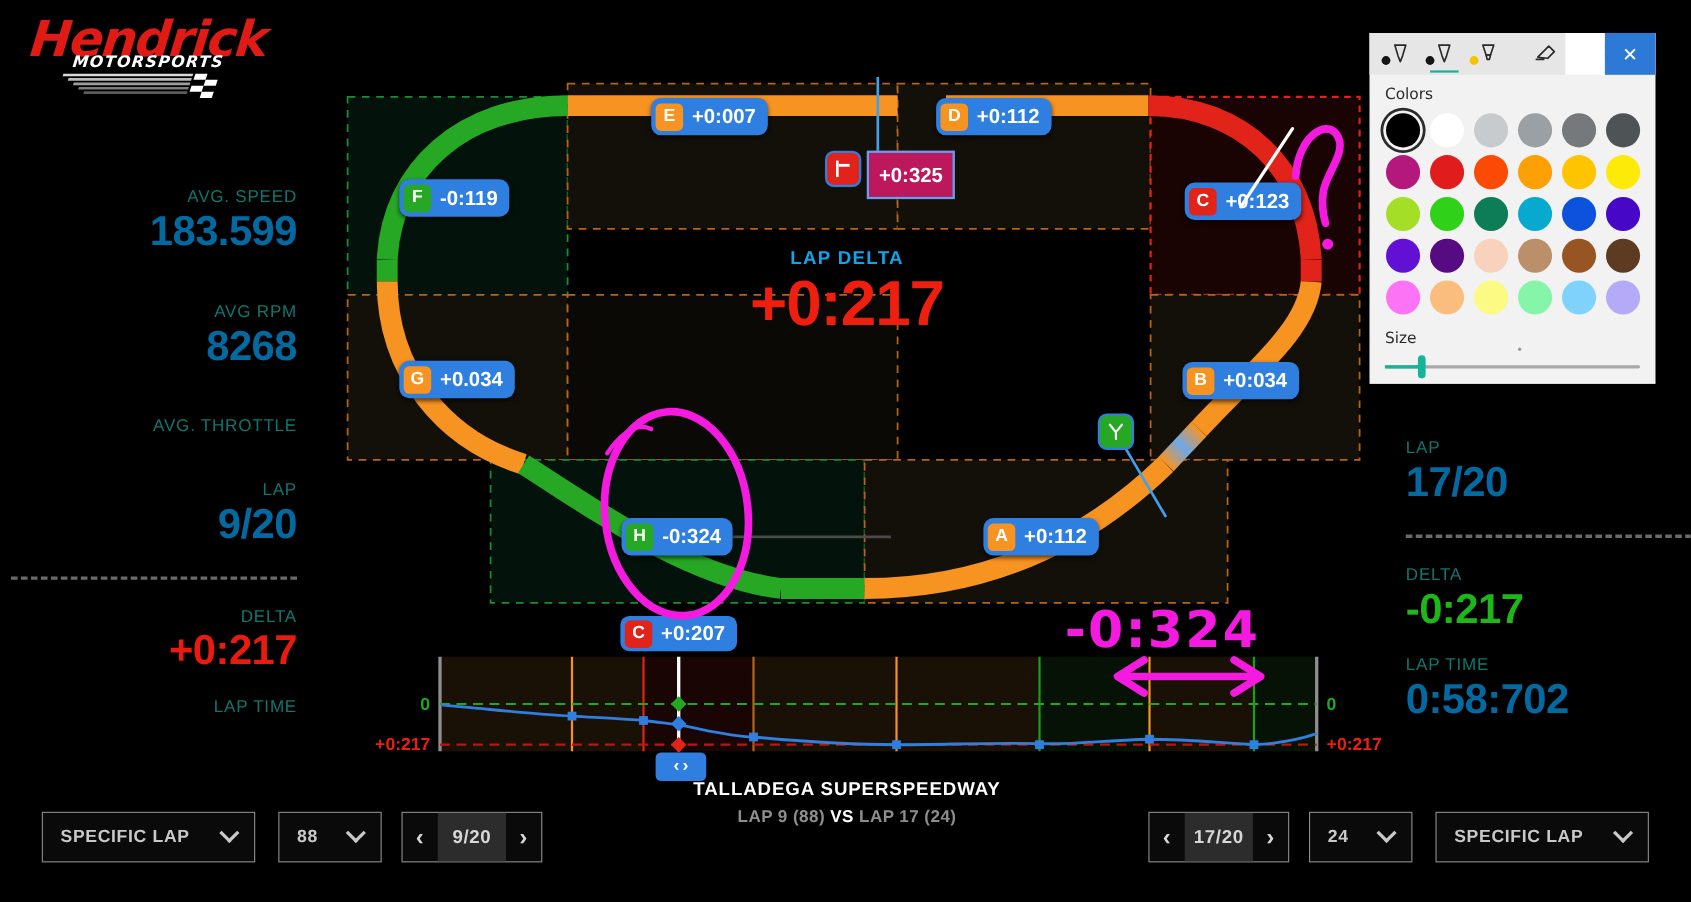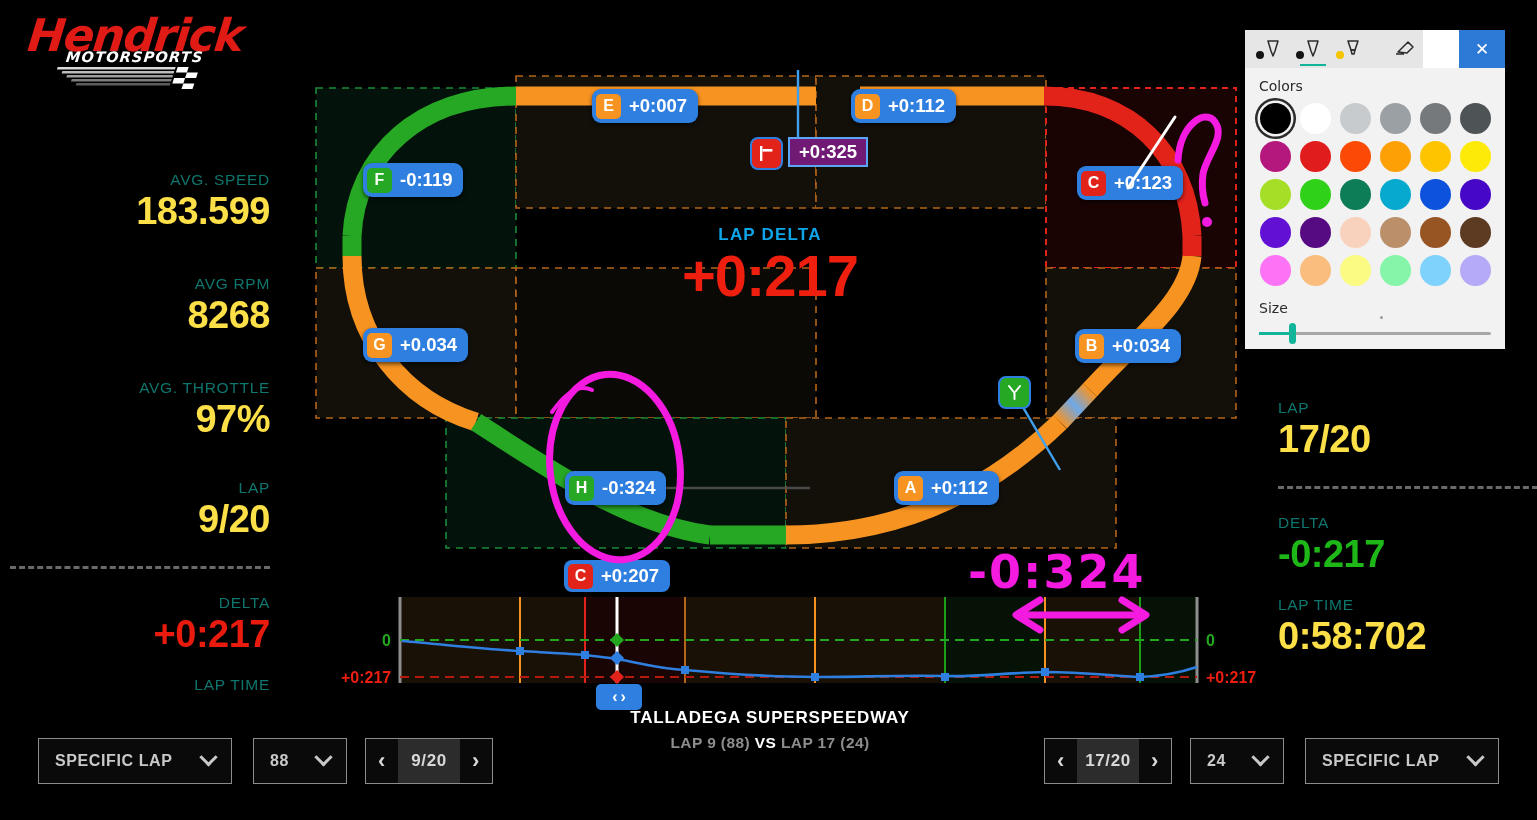--- a/index.html
+++ b/index.html
@@ -32,21 +32,21 @@
   
   .stat-panel { position: absolute; top: 170px; width: 260px; }
   .stat-left  { left: 10px;  text-align: right; }
   .stat-right { left: 1278px; text-align: left; }
   .stat-block { margin-bottom: 20px; }
   .stat-label {
     font-size: 15.5px; font-weight: 400; color: #0f766e;
     letter-spacing: 0.7px; line-height: 20px;
   }
   .stat-value {
-    font-size: 38px; font-weight: 700; color: #fde047;
+    font-size: 38px; font-weight: 700; color: #0369a1;
     letter-spacing: -0.5px; line-height: 42px;
   }
   .stat-value.red { color: #e81b0e; }
   .stat-value.green { color: #1db818; }
   .stat-divider {
     border-top: 3px dashed #6a6a6a;
     height: 0; margin: 26px 0 24px 0;
   }
   .sp-gap-1 { height: 22px; }
   .sp-gap-2 { height: 18px; }
@@ -87,21 +87,21 @@
     font-size: 18.5px; font-weight: 700; color: #ffffff; white-space: nowrap;
   }
 
   
   .cursor-flag {
     position: absolute; width: 33px; height: 33px;
     background: #e2231a; border: 2.5px solid #2f7fe0;
     border-radius: 8px; display: flex; align-items: center; justify-content: center;
   }
   .cursor-val {
-    position: absolute; height: 30px; background: #701a75;
+    position: absolute; height: 44px; background: #be185d;
     border: 2.5px solid #5aa5f5; border-radius: 0;
     display: flex; align-items: center; padding: 0 9px;
     font-size: 18.5px; font-weight: 700; color: #fff;
   }
   .finish-flag {
     position: absolute; width: 33px; height: 33px;
     background: #27a825; border: 2.5px solid #2f7fe0;
     border-radius: 8px; display: flex; align-items: center; justify-content: center;
   }
 
@@ -240,21 +240,20 @@
       <div class="stat-value">183.599</div>
     </div>
     <div class="sp-gap-1"></div>
     <div class="stat-block">
       <div class="stat-label">AVG RPM</div>
       <div class="stat-value">8268</div>
     </div>
     <div class="sp-gap-1"></div>
     <div class="stat-block">
       <div class="stat-label">AVG. THROTTLE</div>
-      <div class="stat-value">97%</div>
     </div>
     <div class="sp-gap-2"></div>
     <div class="stat-block">
       <div class="stat-label">LAP</div>
       <div class="stat-value">9/20</div>
     </div>
     <div class="stat-divider"></div>
     <div class="stat-block">
       <div class="stat-label">DELTA</div>
       <div class="stat-value red">+0:217</div>

